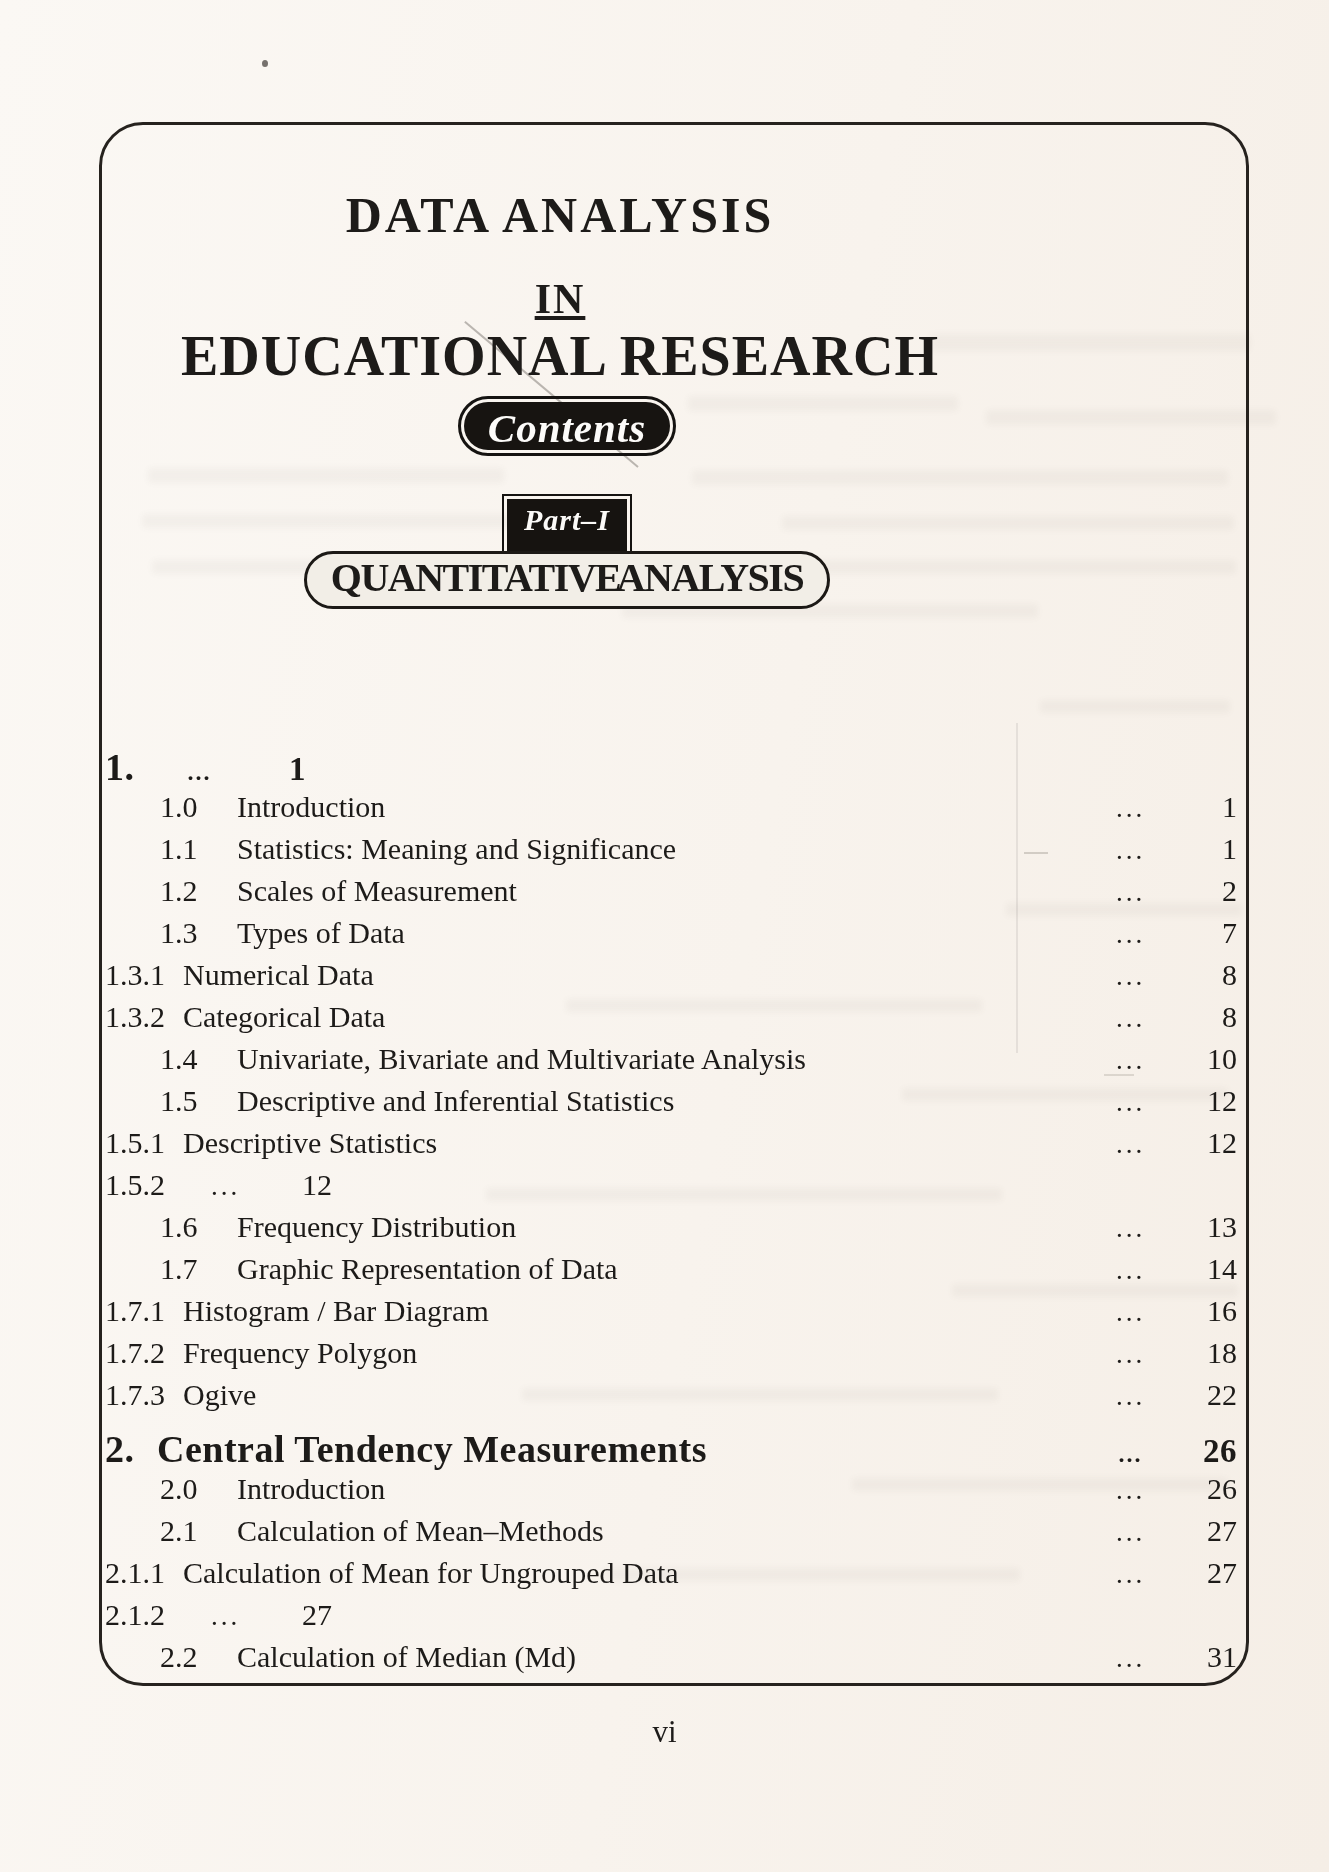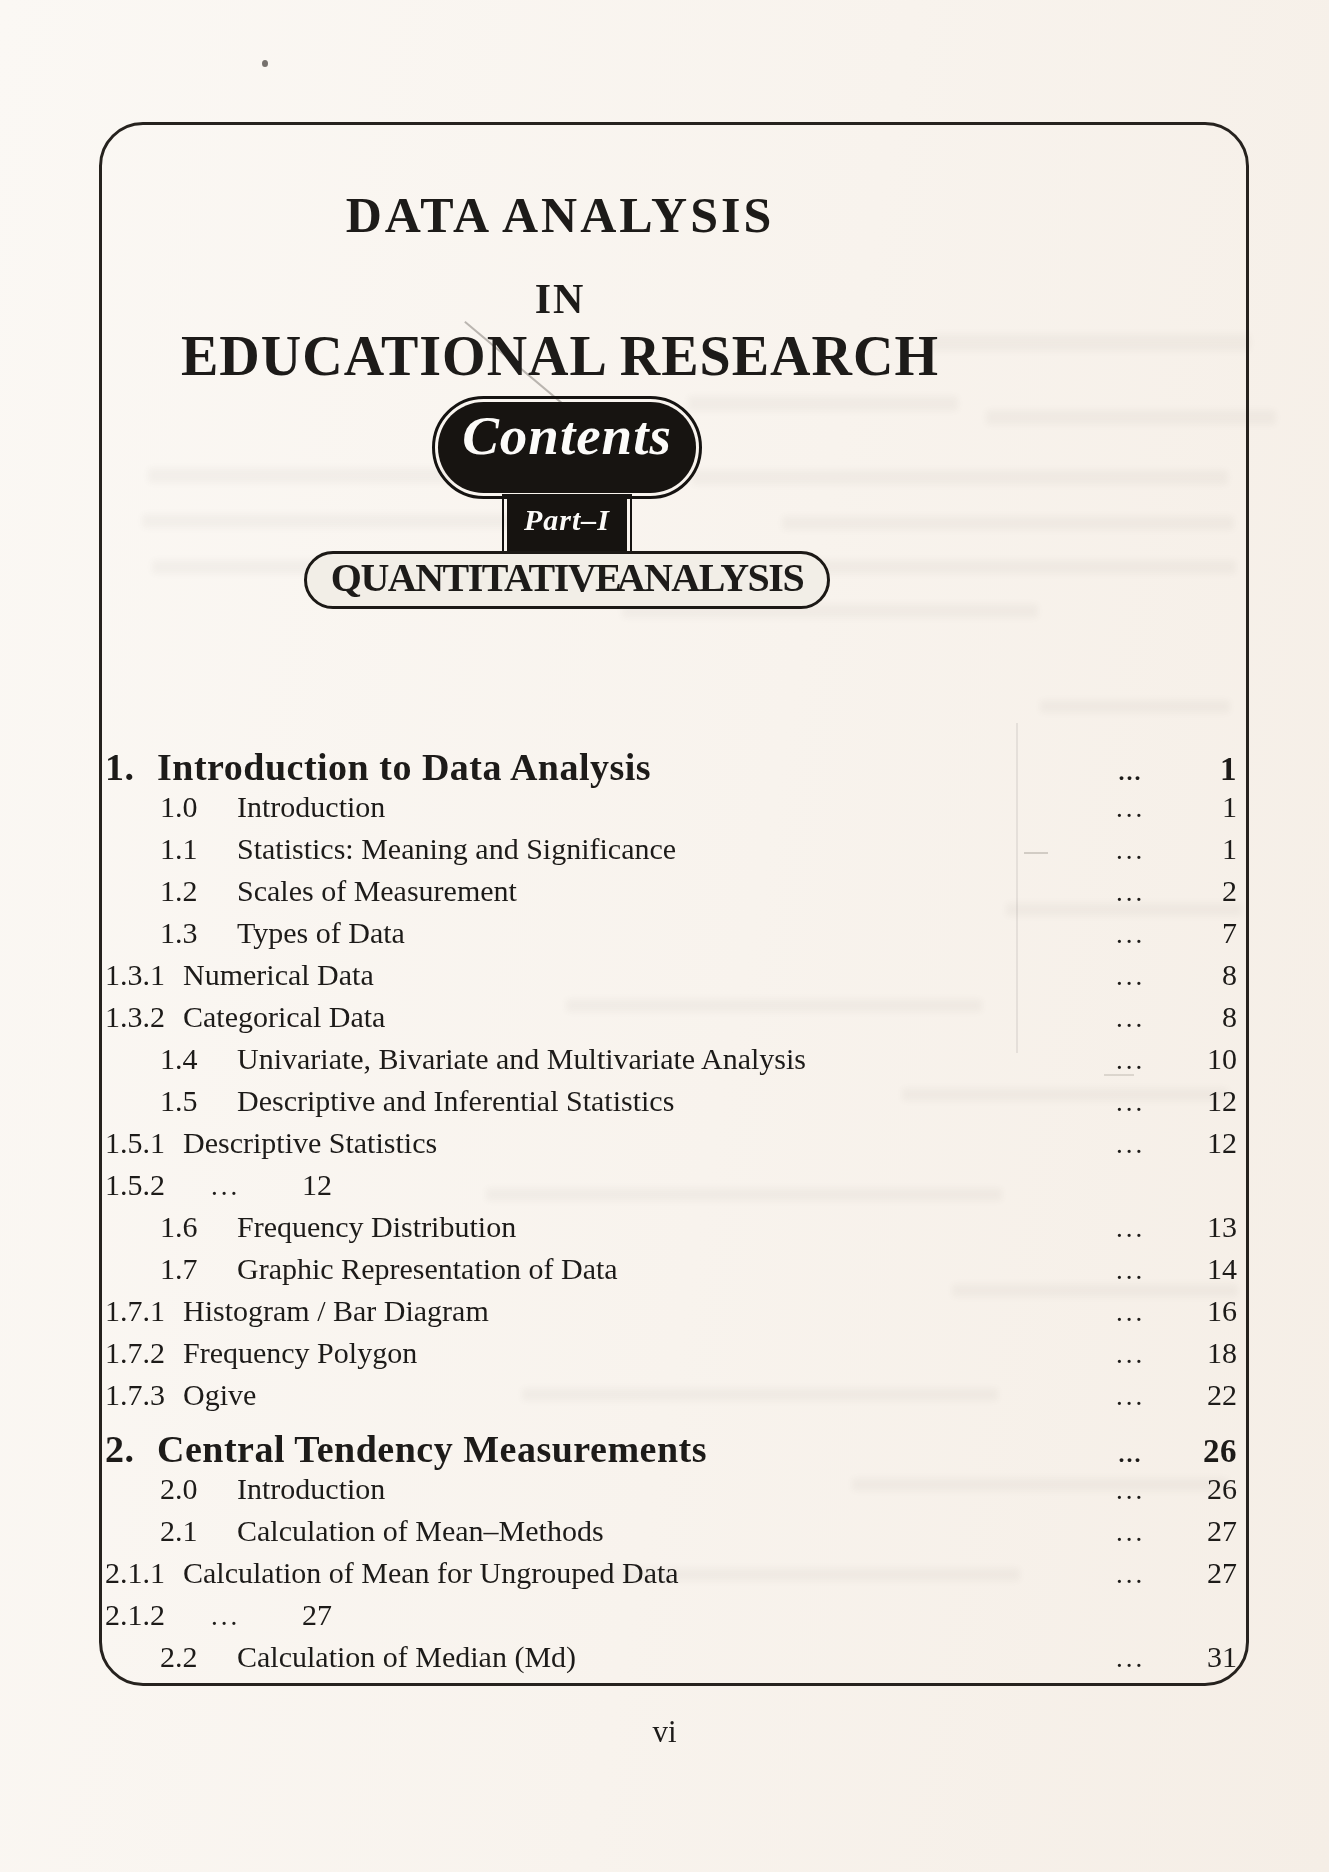--- a/index.html
+++ b/index.html
@@ -9,31 +9,31 @@
     background:linear-gradient(100deg,#fbf8f4 0%,#f8f3ed 55%,#f5eee6 100%);
     font-family:"Liberation Serif","DejaVu Serif",serif;color:#1d1b19;
   }
   .frame{
     position:absolute;left:99px;top:122px;width:1144px;height:1558px;
     border:3px solid #26221e;border-radius:44px;
   }
   
   .hline{position:absolute;left:90px;width:940px;text-align:center;font-weight:700;line-height:1;}
   .t1{top:190px;font-size:50px;letter-spacing:3px;}
-  .t2{top:278px;font-size:42px;letter-spacing:2px;}
+  .t2{top:278px;font-size:42px;letter-spacing:2px;text-decoration:underline;}
   .t3{top:328px;font-size:56px;letter-spacing:1px;}
   .badge-row{position:absolute;left:97px;width:940px;text-align:center;}
   .contents-row{top:396px;}
   .contents-outer{
     display:inline-block;border:3px solid #151311;border-radius:999px;padding:3px;
   }
   .contents-inner{
     display:inline-block;background:#171411;border-radius:999px;
-    padding:6px 24px 30px 24px;color:#fcfbf9;
-    font-style:italic;font-weight:700;font-size:55px;line-height:1;letter-spacing:1px;
+    padding:6px 24px 1px 24px;color:#fcfbf9;
+    font-style:italic;font-weight:700;font-size:41px;line-height:1;letter-spacing:1px;
   }
   .part-row{top:494px;}
   .part-outer{display:inline-block;border:2.5px solid #151311;padding:3px;background:transparent;}
   .part-inner{
     display:inline-block;background:#161310;color:#fbfaf8;
     font-style:italic;font-weight:700;font-size:30px;line-height:1;
     padding:6px 17px 16px 17px;letter-spacing:1px;
   }
   .quant-row{top:551px;}
   .quant-pill{
@@ -108,21 +108,20 @@
     <span class="part-outer"><span class="part-inner">Part–I</span></span>
   </div>
 
   <div class="badge-row quant-row">
     <span class="quant-pill">QUANTITATIVE ANALYSIS</span>
   </div>
 
   <div class="toc">
     <div class="toc-row lvl0">
       <span class="num">1.</span>
-      <span class="title">Introduction to Data Analysis</span>
       <span class="dots">...</span>
       <span class="pg">1</span>
     </div>
     <div class="toc-row lvl1">
       <span class="num">1.0</span>
       <span class="title">Introduction</span>
       <span class="dots">...</span>
       <span class="pg">1</span>
     </div>
     <div class="toc-row lvl1">

